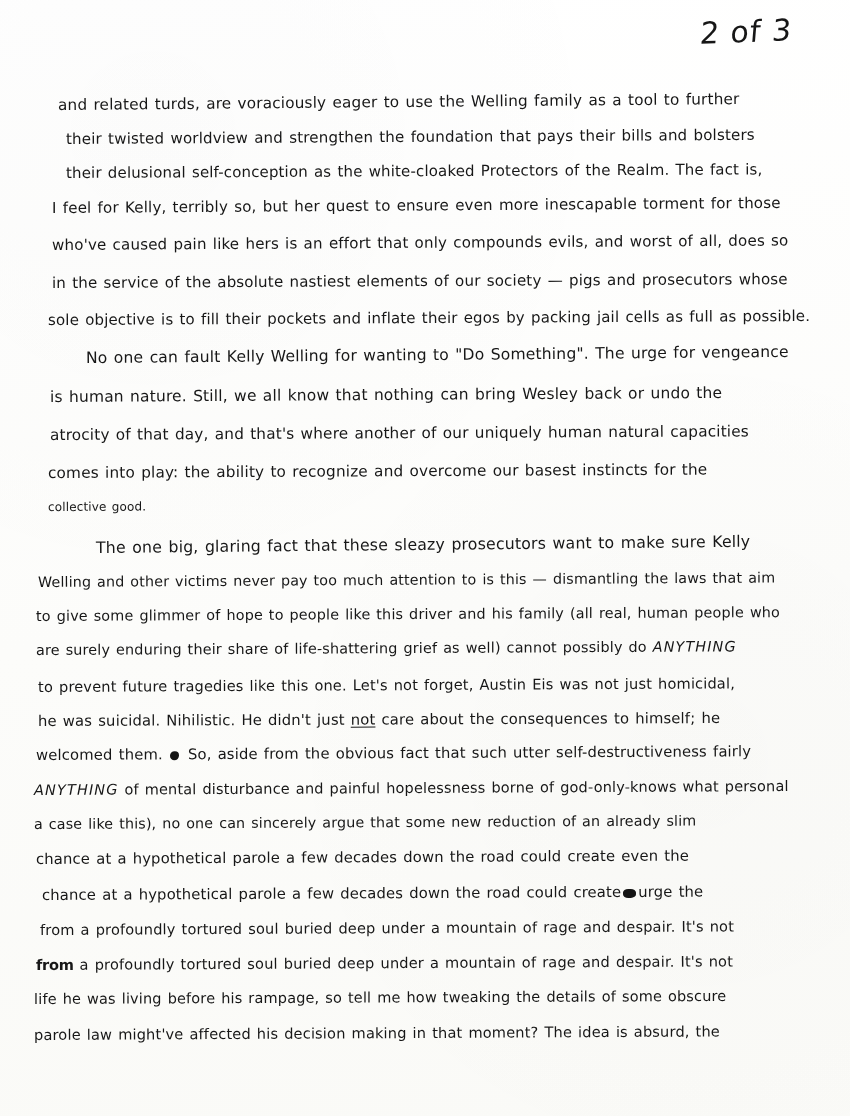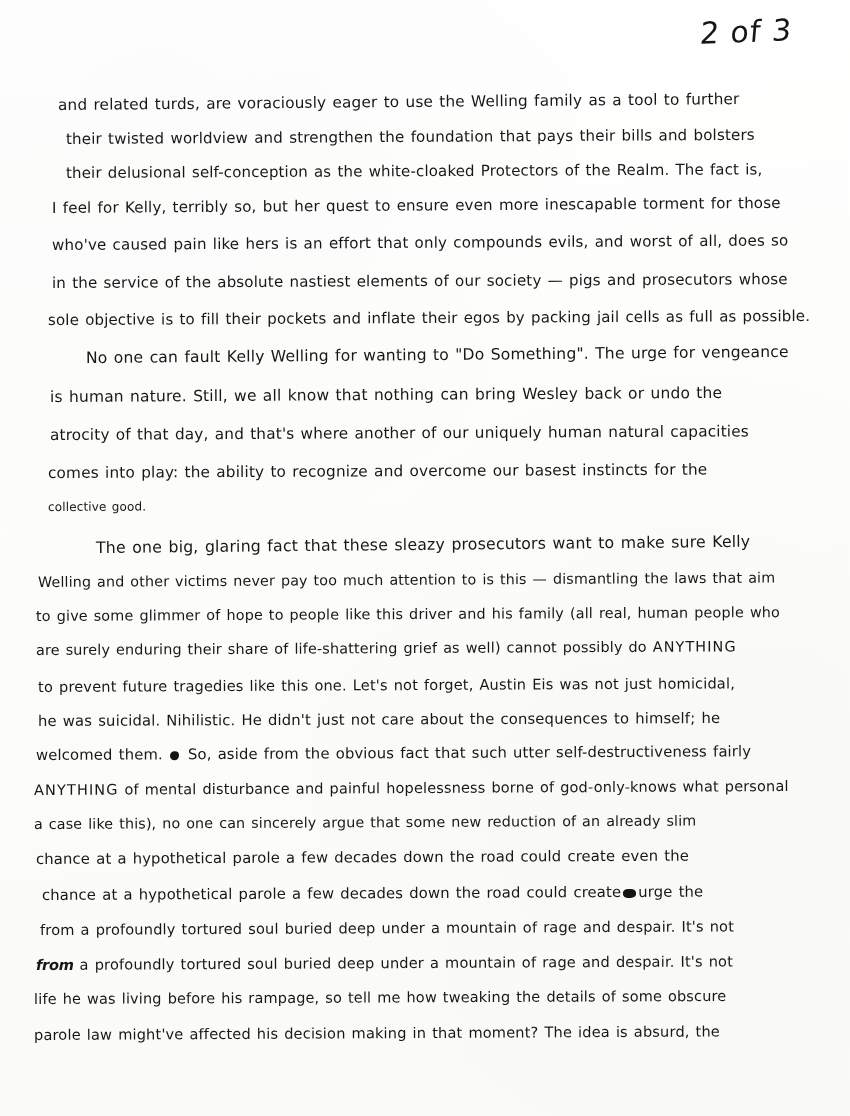--- a/index.html
+++ b/index.html
@@ -54,22 +54,22 @@
     font-size: 15.1px;
     font-weight: 500;
     color: #171717;
     letter-spacing: 0.15px;
     word-spacing: 1.2px;
     transform-origin: left center;
   }
 
   .hline.indent-1 {  }
 
-  .u { text-underline-offset: 2px; text-align: right; }
-  .caps { letter-spacing: 1.1px; }
+  .u { text-decoration: underline; text-underline-offset: 2px; text-align: right; }
+  .caps { letter-spacing: 1.1px; font-style: italic; }
 
   .blot {
     display: inline-block;
     width: 9px;
     height: 9px;
     border-radius: 50% 45% 52% 48%;
     background: #141414;
     vertical-align: -1px;
     margin: 0 3px 0 1px;
   }
@@ -78,21 +78,20 @@
     width: 13px;
     height: 9px;
     border-radius: 40%;
     background: #141414;
     vertical-align: -1px;
     margin: 0 2px;
   }
   .overwrite {
     font-weight: 800;
     letter-spacing: -0.3px;
-    font-style: italic;
   }
 </style>
 </head>
 <body>
 
 <div class="page">
   <div class="paper-grain"></div>
 
   <div class="page-number">2 of 3</div>
 

